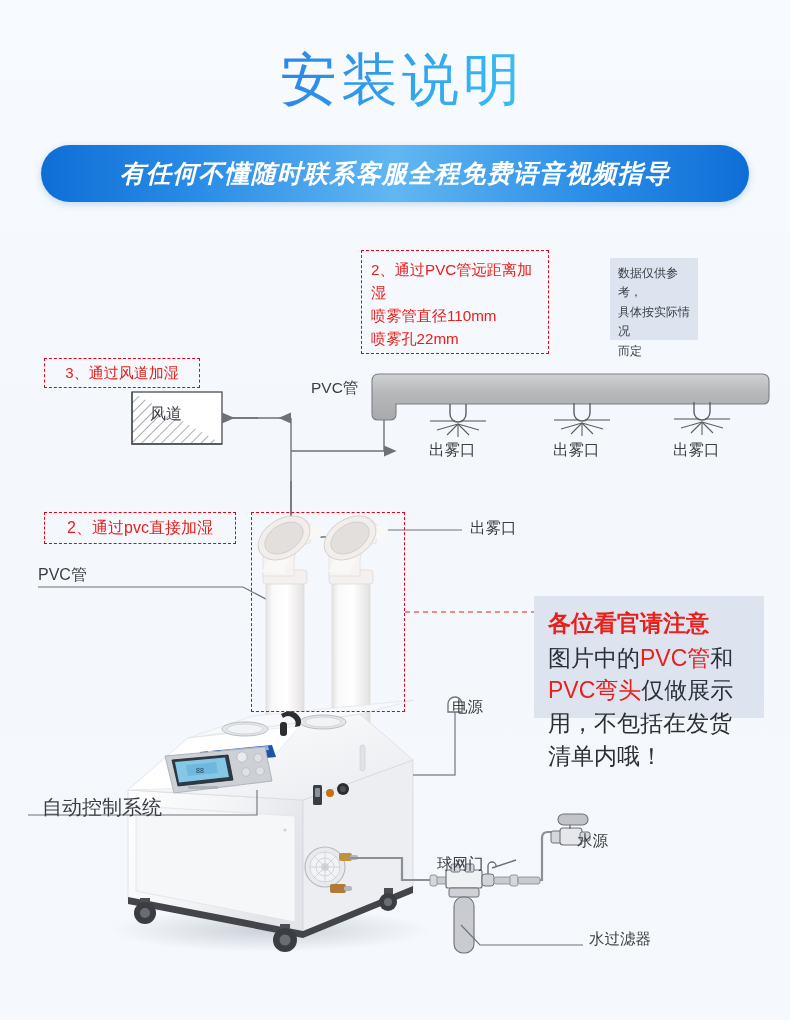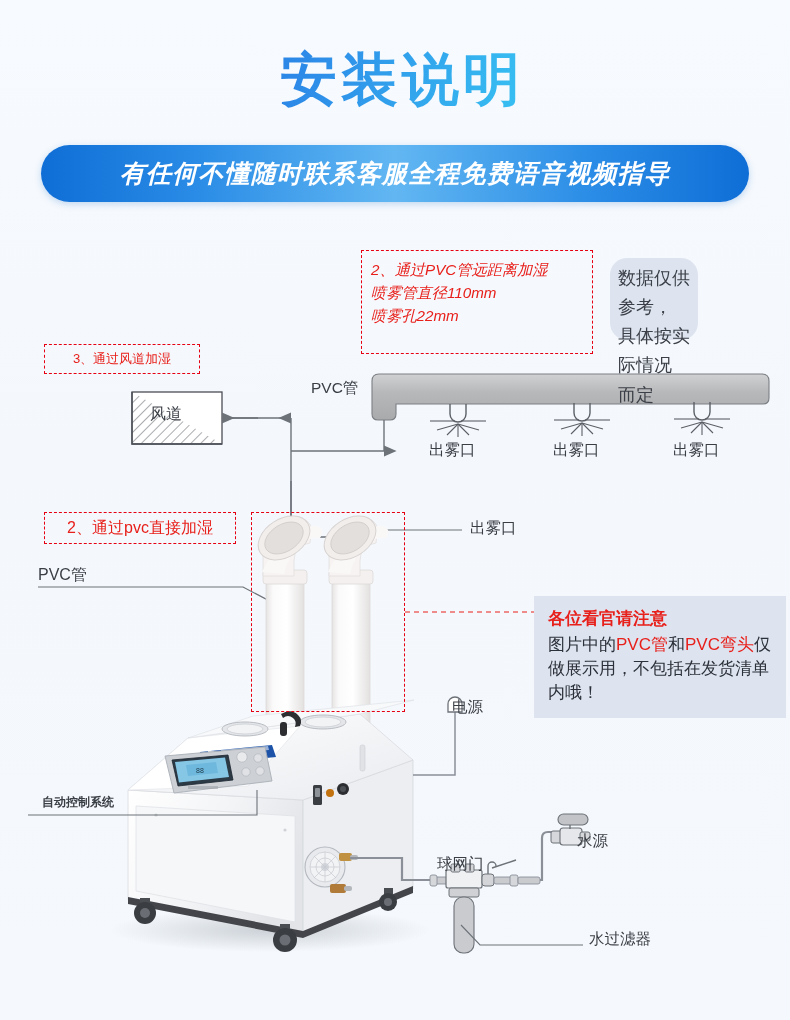--- a/index.html
+++ b/index.html
@@ -15,21 +15,21 @@
     background: linear-gradient(180deg, #f7fafe 0%, #f4f8fd 45%, #f5f9fd 100%);
     overflow: hidden;
   }
 
   
   .title {
     position: absolute;
     left: 0; right: 0; top: 48px;
     text-align: center;
     font-size: 57px;
-    font-weight: bold;
+    font-weight: normal;
     letter-spacing: 4px;
     background: linear-gradient(105deg, #1b5fd4 0%, #2d8ae8 38%, #38c2f2 68%, #46dcf8 100%);
     -webkit-background-clip: text;
     background-clip: text;
     color: transparent;
     -webkit-text-fill-color: transparent;
     line-height: 1.12;
     padding-left: 14px;
   }
   .pill {
@@ -53,88 +53,86 @@
   .abs { position: absolute; }
 
   .red-box {
     border: 1.6px dashed #e60012;
     color: #e8201b;
     box-sizing: border-box;
   }
 
   .annot-main {
     left: 361px; top: 250px;
-    width: 232px; height: 104px;
+    width: 188px; height: 104px;
     padding: 7px 8px 0 9px;
     font-size: 15.2px;
     line-height: 1.52;
-    font-style: italic;
   }
   .annot-main .l1 { margin-left: 0px; }
   .annot-main .l2,
   .annot-main .l3,
   .annot-main .l4 { }
 
   .gray-note {
     left: 610px; top: 258px;
     width: 88px; height: 82px;
     background: #dde4ef;
     color: #3b3f47;
-    font-size: 18px;
+    font-size: 12px;
     line-height: 1.62;
     padding: 6px 7px 0 8px;
     box-sizing: border-box;
-    border-radius: 17px;
   }
 
   .annot-duct {
-    left: 44px; top: 344px;
+    left: 44px; top: 358px;
     width: 156px; height: 30px;
-    font-size: 13px;
+    font-size: 15px;
     display: flex; align-items: center; justify-content: center;
   }
 
   .annot-pvc-direct {
     left: 44px; top: 512px;
     width: 192px; height: 32px;
     font-size: 16px;
     display: flex; align-items: center; justify-content: center;
   }
 
   
   .red-frame-pipes {
     left: 251px; top: 512px;
     width: 154px; height: 200px;
   }
 
   
   .notice {
     left: 534px; top: 596px;
-    width: 252px; height: 122px;
+    width: 230px; height: 122px;
     background: #dde4f0;
     padding: 11px 12px 0 14px;
     box-sizing: border-box;
-    font-size: 17px;
+    font-size: 23px;
     line-height: 1.42;
     color: #2c3038;
   }
   .notice .head { color: #e8201b; font-weight: bold; margin-bottom: 2px; }
   .notice .hl { color: #e8201b; }
 
   
   .lbl { color: #3a3e45; font-size: 15.5px; }
   .lbl-pvcguan-top { left: 311px; top: 378px; }
   .lbl-duct-inner  { left: 150px; top: 404px; font-size: 16px; font-family: Liberation Serif, serif; }
   .lbl-mist1 { left: 429px; top: 440px; }
   .lbl-mist2 { left: 553px; top: 440px; }
   .lbl-mist3 { left: 673px; top: 440px; }
   .lbl-mist-out-right { left: 470px; top: 518px; }
   .lbl-pvcguan-left { left: 38px; top: 565px; font-size: 16px; }
   .lbl-power { left: 452px; top: 697px; text-align: center; }
-  .lbl-auto-ctrl { left: 42px; top: 794px; font-size: 12px; font-weight: bold; }
+  .lbl-auto-ctrl { left: 42px; top: 794px; font-size: 20px; }
   .lbl-ball-valve { left: 437px; top: 854px; }
   .lbl-water-src { left: 577px; top: 831px; }
   .lbl-water-filter { left: 589px; top: 929px; }
 
   
   #diagram { position: absolute; left: 0; top: 0; width: 790px; height: 1020px; }
 </style>
 </head>
 <body>
 

